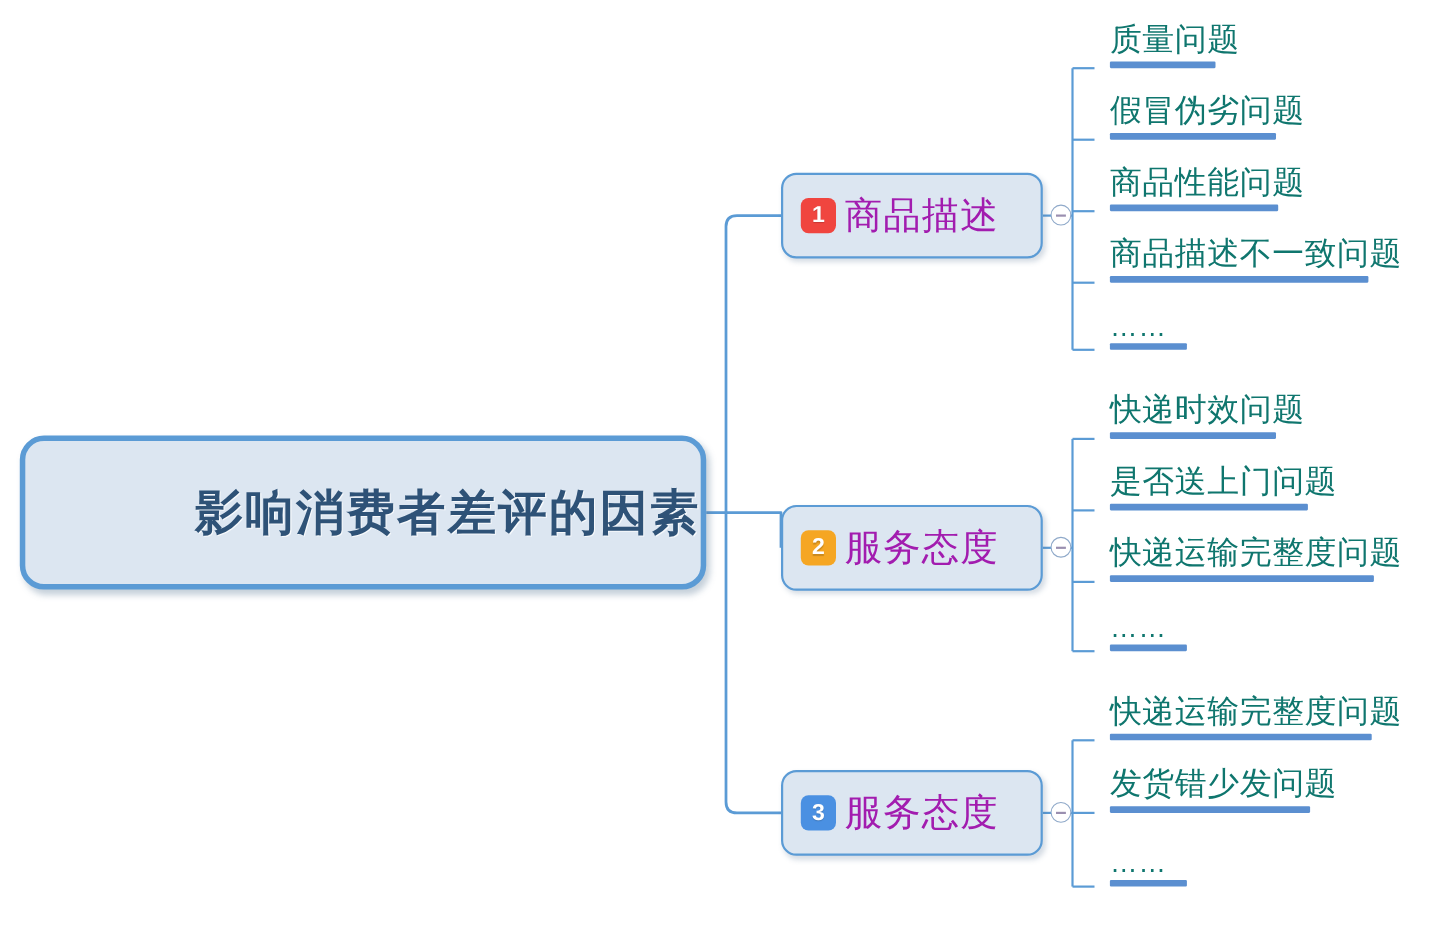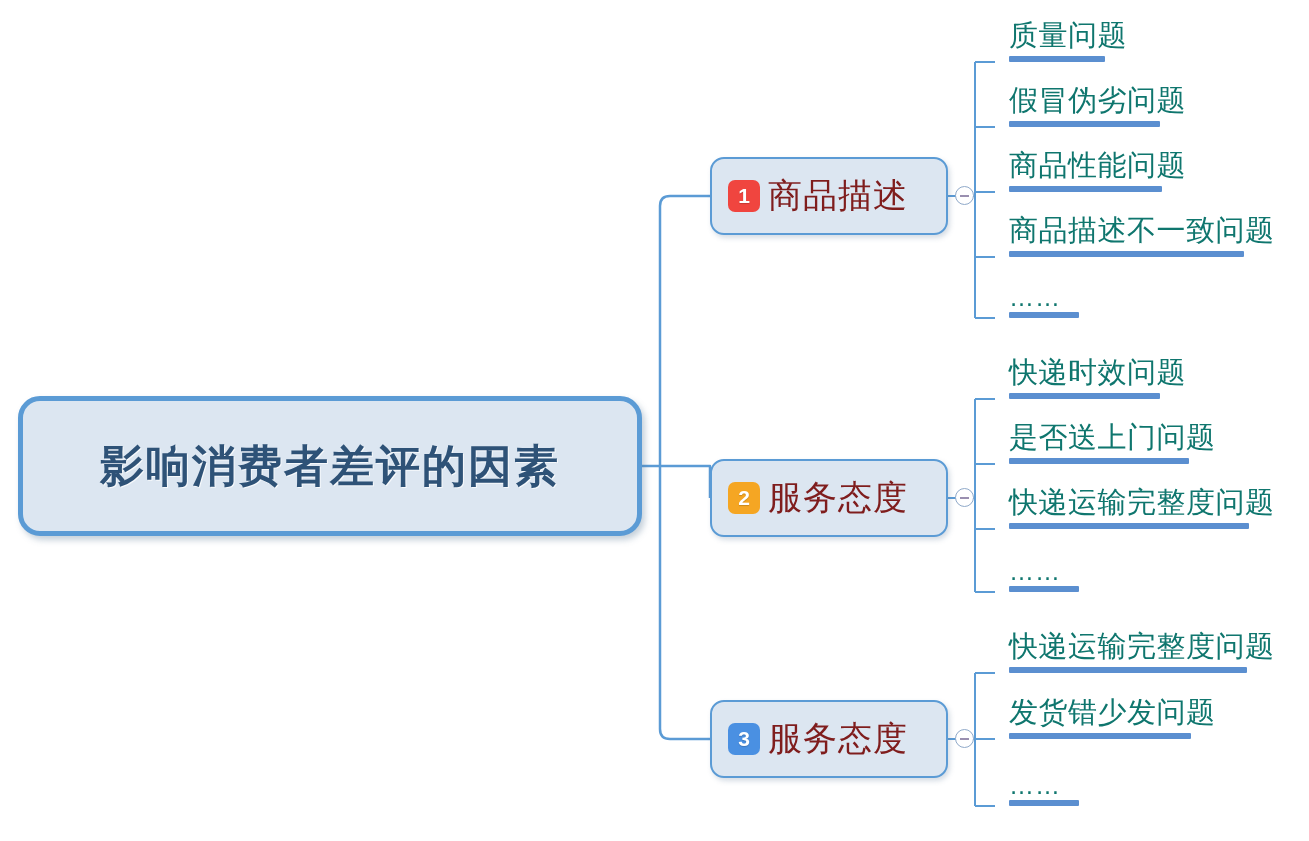--- a/index.html
+++ b/index.html
@@ -37,21 +37,21 @@
     left: 18px;
     top: 396px;
     width: 624px;
     height: 140px;
     box-sizing: border-box;
     background: #dce6f1;
     border: 5px solid #5b9bd5;
     border-radius: 22px;
     display: flex;
     align-items: center;
-    justify-content: center;
+    justify-content: flex-end;
     box-shadow: 3px 4px 6px rgba(90, 120, 150, 0.35);
   }
   .central-label {
     font-size: 44px;
     font-weight: bold;
     color: #2e5277;
     letter-spacing: 2px;
     text-shadow: 1px 1px 0 rgba(255,255,255,0.75);
     white-space: nowrap;
   }
@@ -78,21 +78,21 @@
     font-weight: bold;
     display: flex;
     align-items: center;
     justify-content: center;
     flex: 0 0 auto;
     margin-right: 8px;
     text-shadow: 0 1px 1px rgba(0,0,0,0.18);
   }
   .branch-label {
     font-size: 34px;
-    color: #7f1d1d;
+    color: #a21caf;
     white-space: nowrap;
     letter-spacing: 1px;
   }
 
   #branch-0 { left: 710px; top: 157px; width: 238px; }
   #branch-1 { left: 710px; top: 459px; width: 238px; }
   #branch-2 { left: 710px; top: 700px; width: 238px; }
 
   
   .collapse-toggle {

